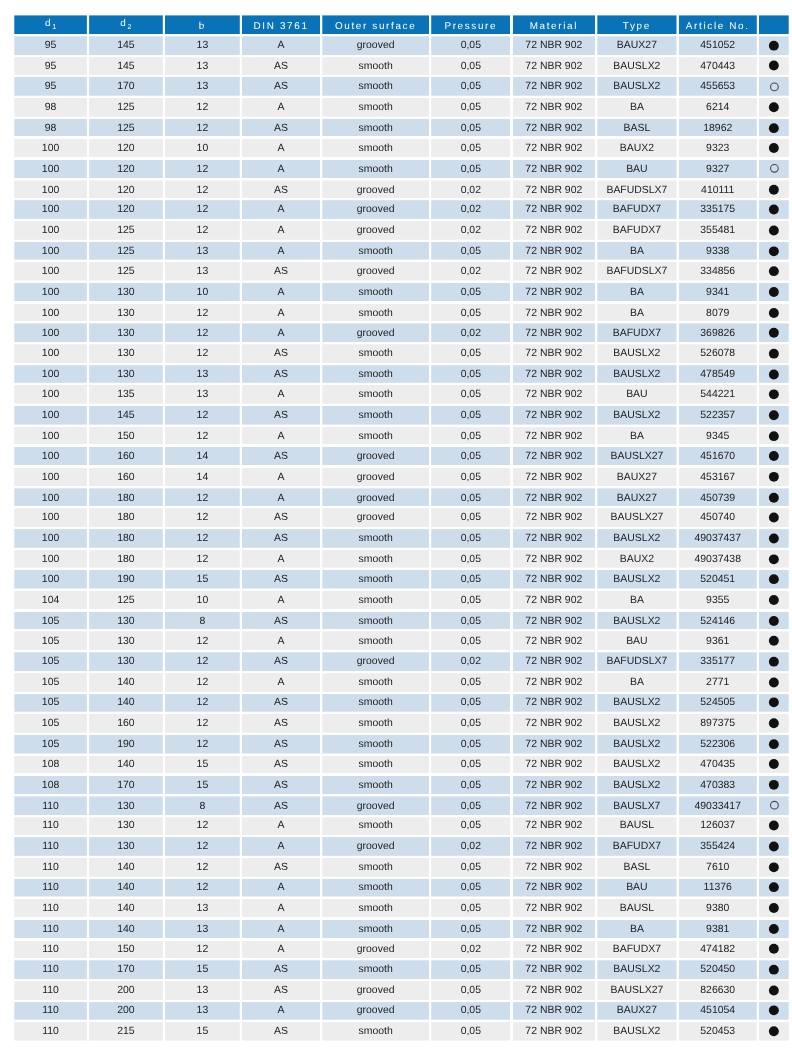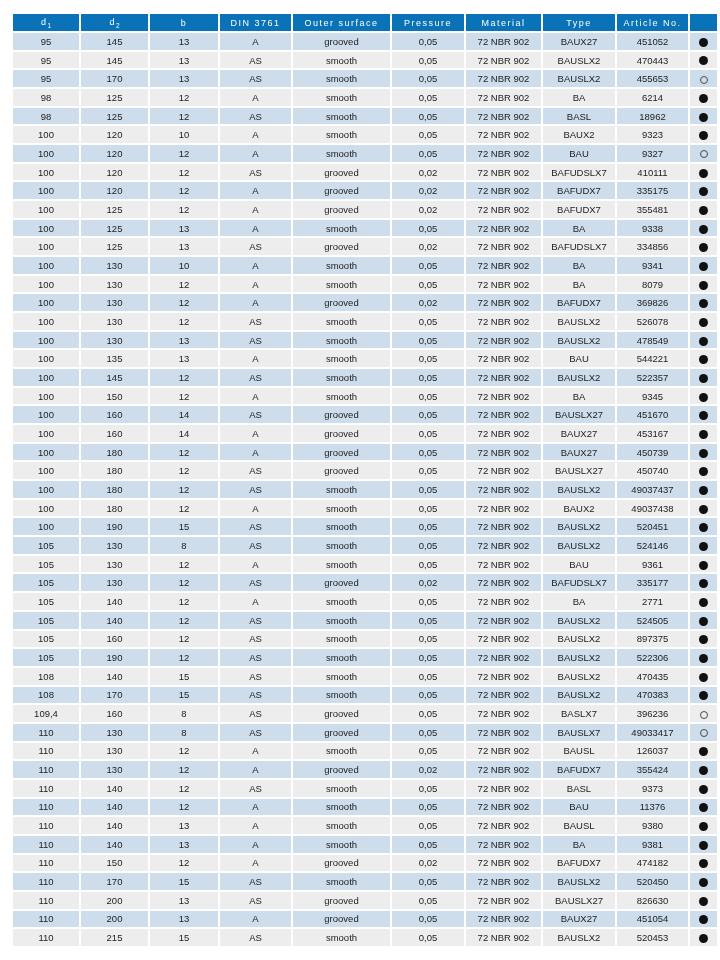--- a/index.html
+++ b/index.html
@@ -412,20 +412,32 @@
     <td>190</td>
     <td>15</td>
     <td>AS</td>
     <td>smooth</td>
     <td>0,05</td>
     <td>72 NBR 902</td>
     <td>BAUSLX2</td>
     <td>520451</td>
     <td><span class="dot filled"></span></td>
   </tr>
+      <tr class="gray">
+    <td>104</td>
+    <td>125</td>
+    <td>10</td>
+    <td>A</td>
+    <td>smooth</td>
+    <td>0,05</td>
+    <td>72 NBR 902</td>
+    <td>BA</td>
+    <td>9355</td>
+    <td><span class="dot filled"></span></td>
+  </tr>
       <tr class="blue">
     <td>105</td>
     <td>130</td>
     <td>8</td>
     <td>AS</td>
     <td>smooth</td>
     <td>0,05</td>
     <td>72 NBR 902</td>
     <td>BAUSLX2</td>
     <td>524146</td>
@@ -520,32 +532,20 @@
     <td>170</td>
     <td>15</td>
     <td>AS</td>
     <td>smooth</td>
     <td>0,05</td>
     <td>72 NBR 902</td>
     <td>BAUSLX2</td>
     <td>470383</td>
     <td><span class="dot filled"></span></td>
   </tr>
-      <tr class="gray">
-    <td>109,4</td>
-    <td>160</td>
-    <td>8</td>
-    <td>AS</td>
-    <td>grooved</td>
-    <td>0,05</td>
-    <td>72 NBR 902</td>
-    <td>BASLX7</td>
-    <td>396236</td>
-    <td><span class="dot open"></span></td>
-  </tr>
       <tr class="blue">
     <td>110</td>
     <td>130</td>
     <td>8</td>
     <td>AS</td>
     <td>grooved</td>
     <td>0,05</td>
     <td>72 NBR 902</td>
     <td>BAUSLX7</td>
     <td>49033417</td>
@@ -577,21 +577,21 @@
   </tr>
       <tr class="gray">
     <td>110</td>
     <td>140</td>
     <td>12</td>
     <td>AS</td>
     <td>smooth</td>
     <td>0,05</td>
     <td>72 NBR 902</td>
     <td>BASL</td>
-    <td>9373</td>
+    <td>7610</td>
     <td><span class="dot filled"></span></td>
   </tr>
       <tr class="blue">
     <td>110</td>
     <td>140</td>
     <td>12</td>
     <td>A</td>
     <td>smooth</td>
     <td>0,05</td>
     <td>72 NBR 902</td>

